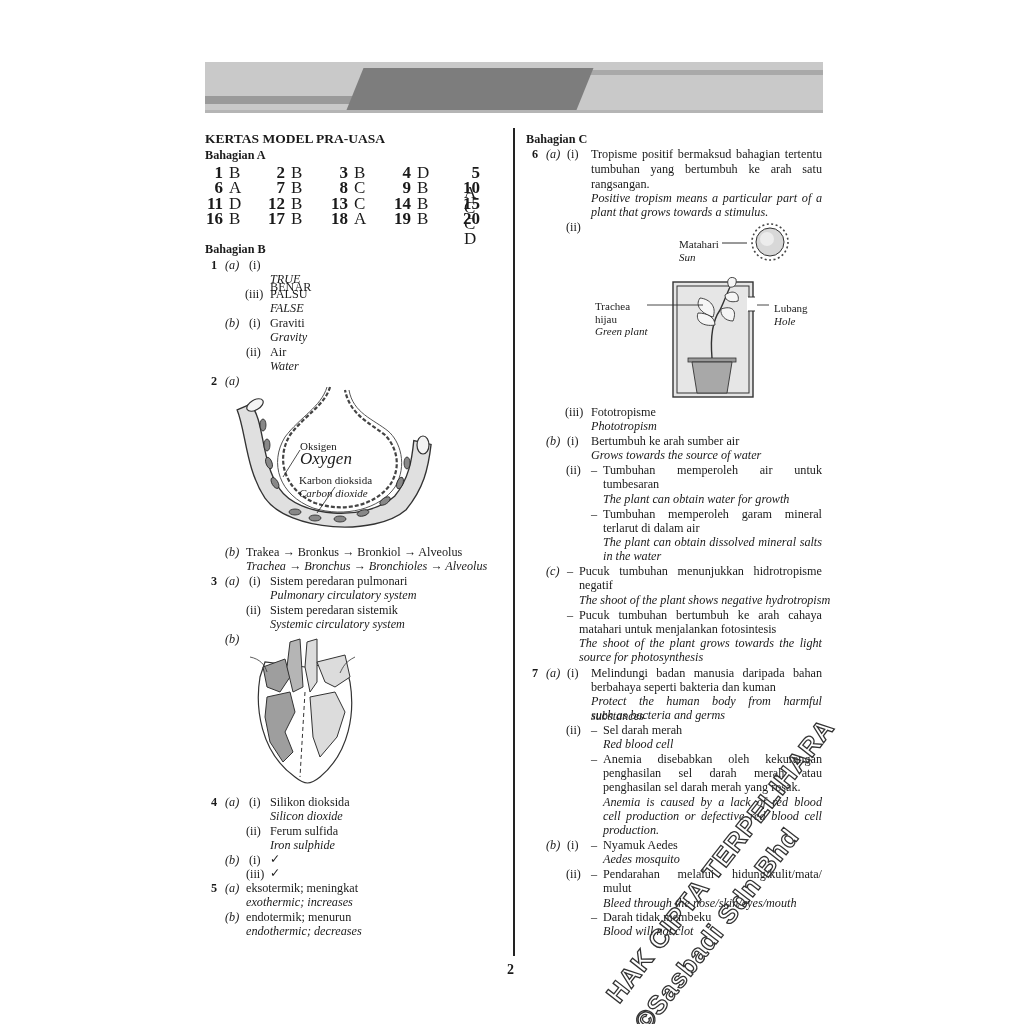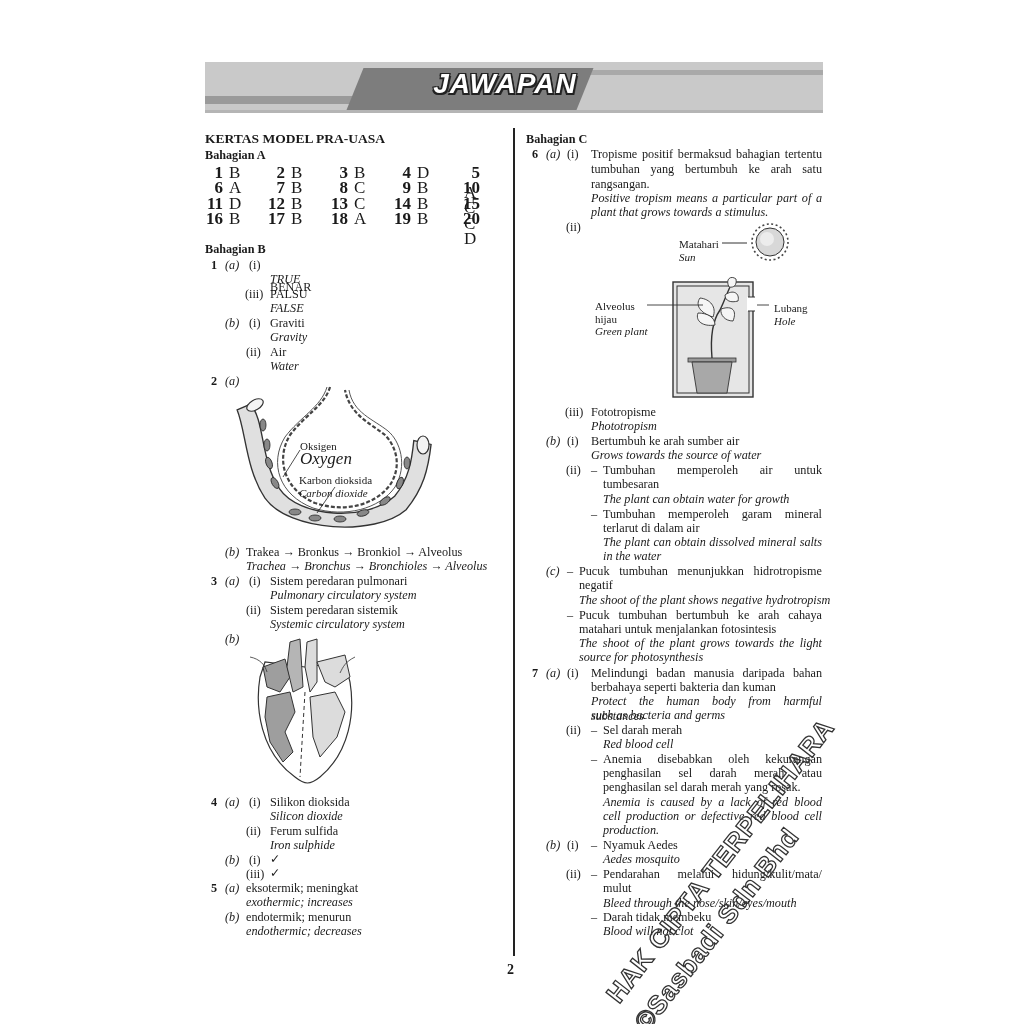--- a/index.html
+++ b/index.html
@@ -46,21 +46,20 @@
 <body>
 
 <div class="page">
 
   <div class="banner">
     <div class="base"></div>
     <div class="stripe"></div>
     <div class="stripe2"></div>
     <div class="slab"></div>
     <div class="bottomline"></div>
-    <div class="title">JAWAPAN</div>
   </div>
 
   <div class="divider"></div>
 
   <div class="t h1" style="left:205px;top:132px;">KERTAS MODEL PRA-UASA</div>
   <div class="t b" style="left:205px;top:148px;">Bahagian A</div>
 
   <div class="ans-grid" id="ansgrid">
       <div class="ans-row">
         <div class="ans-cell" style="left: -4px;"><span class="n">1</span><span class="l">B</span></div>
@@ -227,21 +226,21 @@
     <g fill="#f5f5f5" stroke="#333" stroke-width="0.9">
       <path d="M118 92 C105 88, 100 80, 105 73 C115 74, 122 82, 118 92 Z"></path>
       <path d="M120 100 C108 102, 100 96, 103 88 C112 88, 120 92, 120 100 Z"></path>
       <path d="M126 84 C138 80, 142 86, 138 96 C130 96, 125 90, 126 84 Z"></path>
       <path d="M130 70 C138 64, 145 68, 143 76 C136 78, 130 76, 130 70 Z"></path>
       <path d="M134 62 C130 54, 136 50, 141 54 C142 60, 139 63, 134 62 Z"></path>
     </g>
     <line x1="52" y1="80" x2="108" y2="80" stroke="#333" stroke-width="0.9"></line>
     <line x1="162" y1="80" x2="174" y2="80" stroke="#333" stroke-width="0.9"></line>
   </svg>
-  <div class="t" style="left:595px;top:299px;font-size:11px;">Alveolus</div>
+  <div class="t" style="left:595px;top:299px;font-size:11px;">Trachea</div>
   <div class="t" style="left:595px;top:312px;font-size:11px;">hijau</div>
   <div class="t i" style="left:595px;top:324px;font-size:11px;">Green plant</div>
   <div class="t" style="left:774px;top:301px;font-size:11px;">Lubang</div>
   <div class="t i" style="left:774px;top:314px;font-size:11px;">Hole</div>
 
   <div class="t" style="left:565px;top:405px;">(iii)</div>
   <div class="t" style="left:591px;top:405px;">Fototropisme</div>
   <div class="t i" style="left:591px;top:419px;">Phototropism</div>
 
   <div class="t i" style="left:546px;top:434px;">(b)</div>

